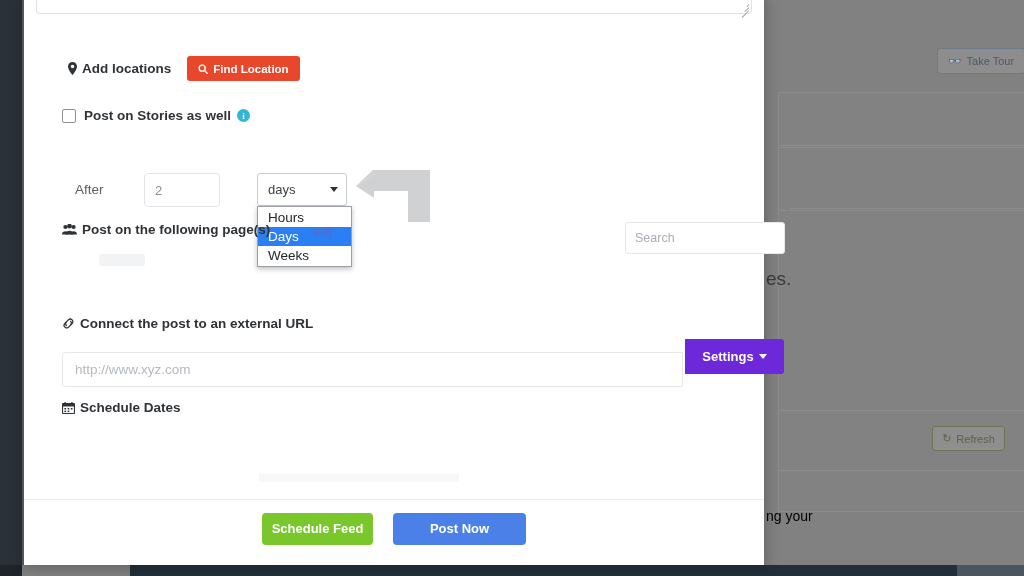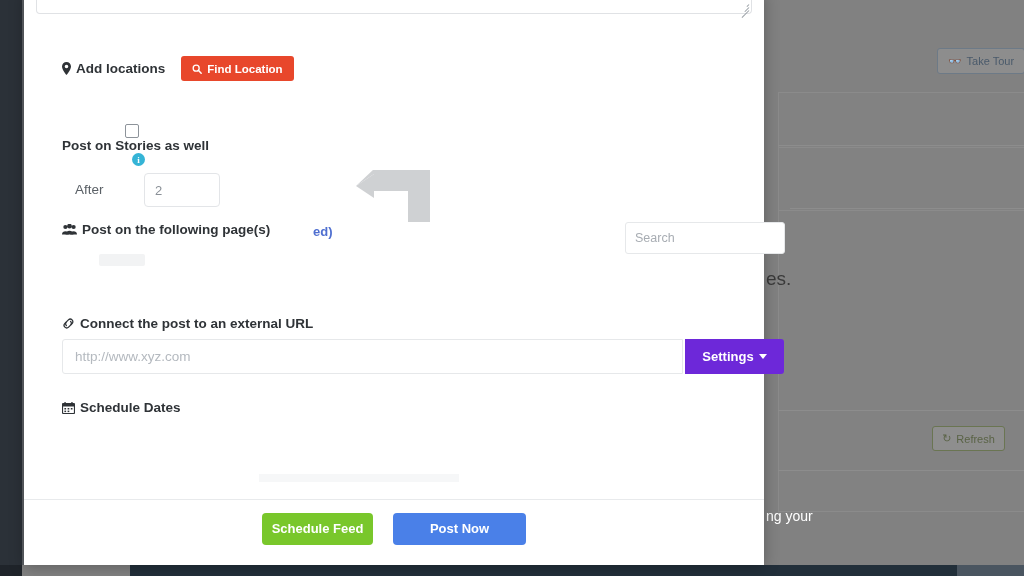--- a/index.html
+++ b/index.html
@@ -54,21 +54,21 @@
   }
 
   .bg-text {
     position: absolute;
     color: #3a3a3a;
     font-size: 19px;
     white-space: nowrap;
   }
   .bg-text.small {
     font-size: 14px;
-    color: #ffffff;
+    color: #000000;
   }
 
   .ghost-btn {
     position: absolute;
     display: flex;
     align-items: center;
     justify-content: center;
     gap: 5px;
     border-radius: 3px;
     font-size: 11px;
@@ -311,21 +311,21 @@
     font-size: 12.5px;
     color: #3c4045;
     padding: 15px 9px;
     box-sizing: border-box;
     font-family: "Liberation Sans", sans-serif;
   }
   .search-input::placeholder { color: #a8adb3; }
 
   .url-input {
     position: absolute;
-    left: 38px; top: 347px;
+    left: 38px; top: 360px;
     width: 621px; height: 35px;
     border: 1px solid #e6e8ea;
     border-radius: 3px 0 0 3px;
     background: #fff;
     font-size: 13.5px;
     color: #3c4045;
     padding: 0 12px;
     box-sizing: border-box;
     font-family: "Liberation Sans", sans-serif;
   }
@@ -438,49 +438,60 @@
     <div class="modal-body">
 
       <div class="textarea-box">
         <span class="resize-handle">
           <i style="width:10px; top:8px;"></i>
           <i style="width:6px; top:5px;"></i>
           <i style="width:3px; top:2px;"></i>
         </span>
       </div>
 
-      <div class="row" style="left:38px; top:64px;">
+      <div class="row" style="left:44px; top:64px;">
         <span class="label-icon">
           <svg width="9" height="13" viewBox="0 0 9 13">
               <path d="M4.5 0C2 0 0 2 0 4.5 0 8 4.5 13 4.5 13S9 8 9 4.5C9 2 7 0 4.5 0zm0 6.3A1.8 1.8 0 1 1 4.5 2.7a1.8 1.8 0 0 1 0 3.6z" fill="#2f3337"></path>
             </svg>
         </span>
         <span class="field-label">Add locations</span>
         <button class="btn btn-find">
           <svg width="10" height="10" viewBox="0 0 12 12">
               <circle cx="5" cy="5" r="3.6" fill="none" stroke="#fff" stroke-width="1.6"></circle>
               <line x1="7.6" y1="7.6" x2="11" y2="11" stroke="#fff" stroke-width="1.8" stroke-linecap="round"></line>
             </svg>
           <span>Find Location</span>
         </button>
       </div>
 
-      <div class="row" style="left:38px; top:132px;flex-direction:column;">
+      <div class="row" style="left:38px; top:116px;">
         <span class="cb"></span>
         <span class="cb-text">Post on Stories as well</span>
         <span class="info-dot">i</span>
       </div>
 
 
       <div class="row" style="left:51px; top:190px;">
         <span class="after-label">After</span>
       </div>
 
       <input class="num-input" style="position: absolute; left: 120px; top: 181px;" value="2">
 
+      <div class="select-wrap">
+        <div class="select-box">
+          <span class="select-value">days</span>
+          <span class="caret"></span>
+        </div>
+        <div class="option-list">
+          <div class="option">Hours</div>
+          <div class="option selected">Days</div>
+          <div class="option">Weeks</div>
+        </div>
+      </div>
 
       <div class="anno-arrow">
         <svg width="76" height="52" viewBox="0 0 76 52">
           <path d="M0 16 L18 4 L18 11 L62 11 L62 52 L74 52 L74 0 L18 0 L18 -1 Z" fill="#cfd1d3"></path>
           <path d="M0 16 L18 4 L18 28 Z" fill="#cfd1d3"></path>
           <rect x="18" y="11" width="44" height="10" fill="#cfd1d3"></rect>
           <rect x="52" y="11" width="10" height="41" fill="#cfd1d3"></rect>
         </svg>
       </div>
 

